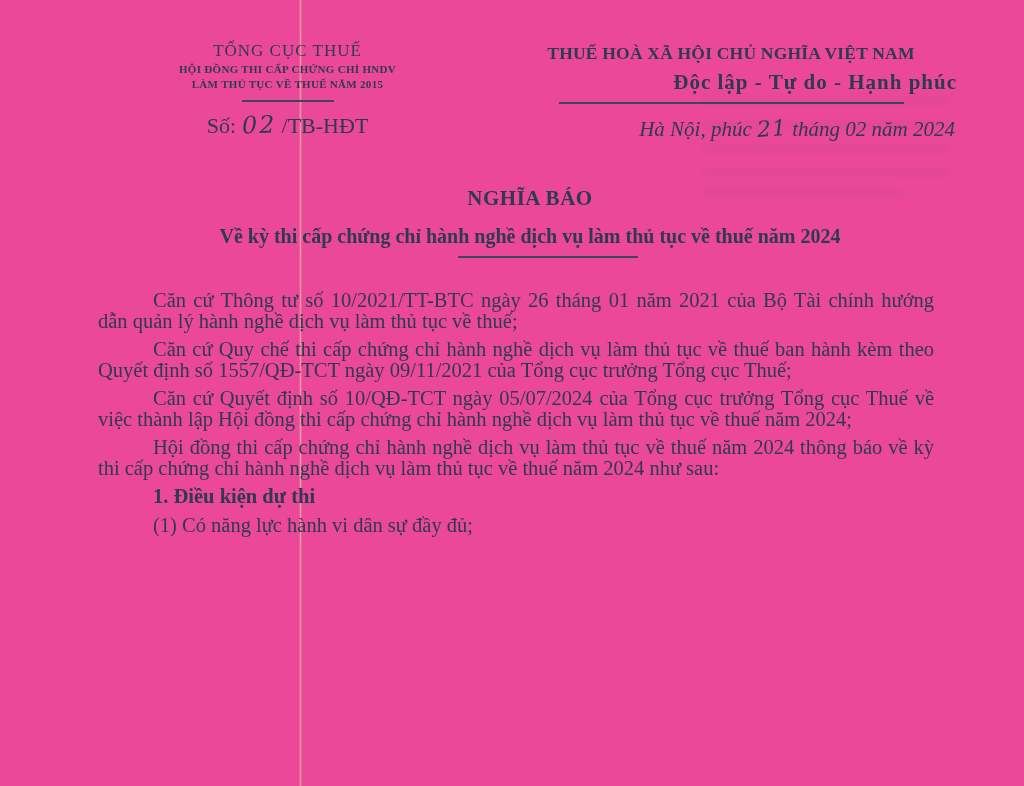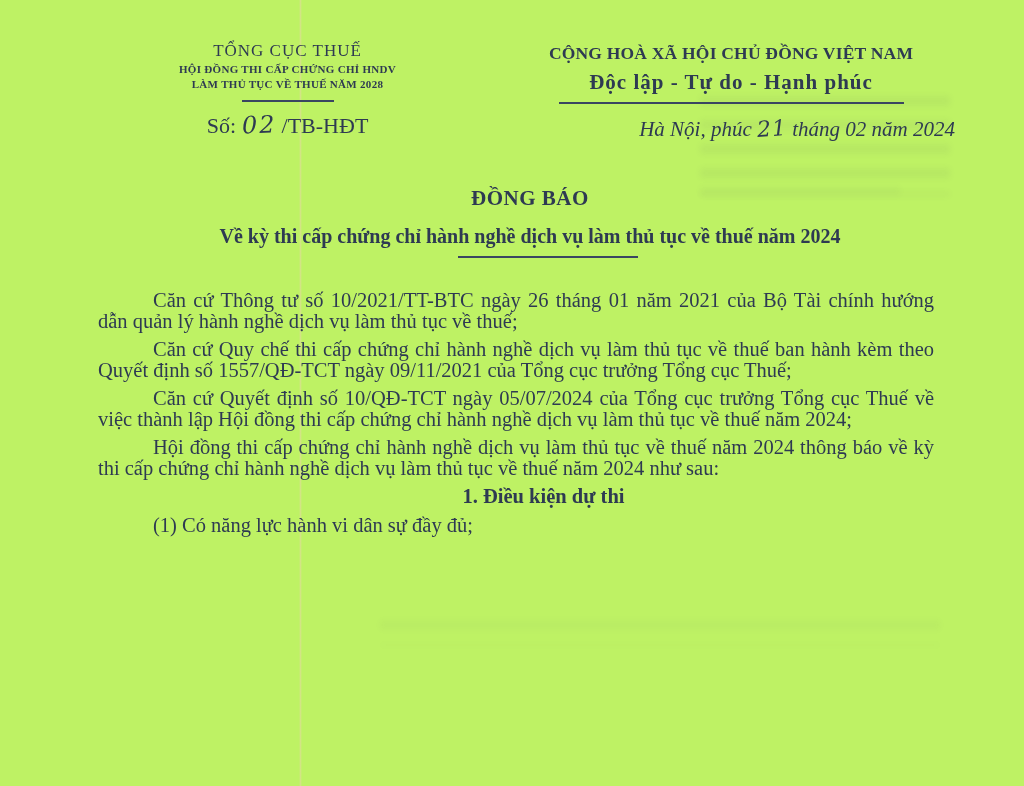--- a/index.html
+++ b/index.html
@@ -5,21 +5,21 @@
   * { margin: 0; padding: 0; box-sizing: border-box; }
   html, body { width: 1024px; height: 786px; overflow: hidden; }
   body {
     background: #ffffff;
     font-family: "Liberation Serif", "DejaVu Serif", serif;
   }
   .page {
     position: relative;
     width: 1024px;
     height: 786px;
-    background: #bef264;
+    background: #ec4899;
     color: #2e3a52;
     overflow: hidden;
   }
   
   .fold-line {
     position: absolute;
     left: 299px; top: 0;
     width: 3px; height: 100%;
     background: linear-gradient(to right, rgba(230,220,170,0.0), rgba(228,216,160,0.55), rgba(230,220,170,0.0));
     pointer-events: none;
@@ -86,20 +86,21 @@
   .hdr-right .national {
     font-size: 17.5px;
     font-weight: bold;
     letter-spacing: 0.2px;
   }
   .hdr-right .motto {
     font-size: 21px;
     font-weight: bold;
     letter-spacing: 1px;
     margin-top: 2px;
+    text-align: right;
   }
   .hdr-rule-right {
     width: 345px; height: 0;
     border-top: 2px solid #3a4661;
     margin: 6px auto 10px auto;
   }
   .date-line {
     font-style: italic;
     font-size: 21px;
     text-align: right;
@@ -147,58 +148,58 @@
     text-align: justify;
   }
   .body-text p {
     text-indent: 55px;
     margin-bottom: 7px;
   }
   .body-text p.section-heading {
     font-weight: bold;
     margin-top: 3px;
     margin-bottom: 8px;
-    text-align: center;
+    text-align: left;
   }
 </style>
 </head>
 <body>
 
 <div class="page">
 
   <div class="fold-line"></div>
   <div class="smudge s1"></div>
   <div class="smudge s2"></div>
   <div class="smudge s3"></div>
 
   <div class="hdr-left">
     <div class="agency">TỔNG CỤC THUẾ</div>
     <div class="council">HỘI ĐỒNG THI CẤP CHỨNG CHỈ HNDV</div>
-    <div class="council">LÀM THỦ TỤC VỀ THUẾ NĂM 2028</div>
+    <div class="council">LÀM THỦ TỤC VỀ THUẾ NĂM 2015</div>
     <div class="hdr-rule-left"></div>
     <div class="doc-number">
       <span>Số:</span>
       <span class="hand">02</span>
       <span>/TB-HĐT</span>
     </div>
   </div>
 
   <div class="hdr-right">
-    <div class="national">CỘNG HOÀ XÃ HỘI CHỦ ĐỒNG VIỆT NAM</div>
+    <div class="national">THUẾ HOÀ XÃ HỘI CHỦ NGHĨA VIỆT NAM</div>
     <div class="motto">Độc lập - Tự do - Hạnh phúc</div>
     <div class="hdr-rule-right"></div>
     <div class="date-line">
       <span>Hà Nội, phúc</span>
       <span class="hand">21</span>
       <span>tháng 02 năm 2024</span>
     </div>
   </div>
 
   <div class="title-block">
-    <div class="t1">ĐỒNG BÁO</div>
+    <div class="t1">NGHĨA BÁO</div>
     <div class="t2">Về kỳ thi cấp chứng chỉ hành nghề dịch vụ làm thủ tục về thuế năm 2024</div>
     <div class="title-underline"></div>
   </div>
 
   <div class="body-text">
     <p>Căn cứ Thông tư số 10/2021/TT-BTC ngày 26 tháng 01 năm 2021 của Bộ Tài chính hướng dẫn quản lý hành nghề dịch vụ làm thủ tục về thuế;</p>
     <p>Căn cứ Quy chế thi cấp chứng chỉ hành nghề dịch vụ làm thủ tục về thuế ban hành kèm theo Quyết định số 1557/QĐ-TCT ngày 09/11/2021 của Tổng cục trưởng Tổng cục Thuế;</p>
     <p>Căn cứ Quyết định số 10/QĐ-TCT ngày 05/07/2024 của Tổng cục trưởng Tổng cục Thuế về việc thành lập Hội đồng thi cấp chứng chỉ hành nghề dịch vụ làm thủ tục về thuế năm 2024;</p>
     <p>Hội đồng thi cấp chứng chỉ hành nghề dịch vụ làm thủ tục về thuế năm 2024 thông báo về kỳ thi cấp chứng chỉ hành nghề dịch vụ làm thủ tục về thuế năm 2024 như sau:</p>
     <p class="section-heading">1. Điều kiện dự thi</p>

